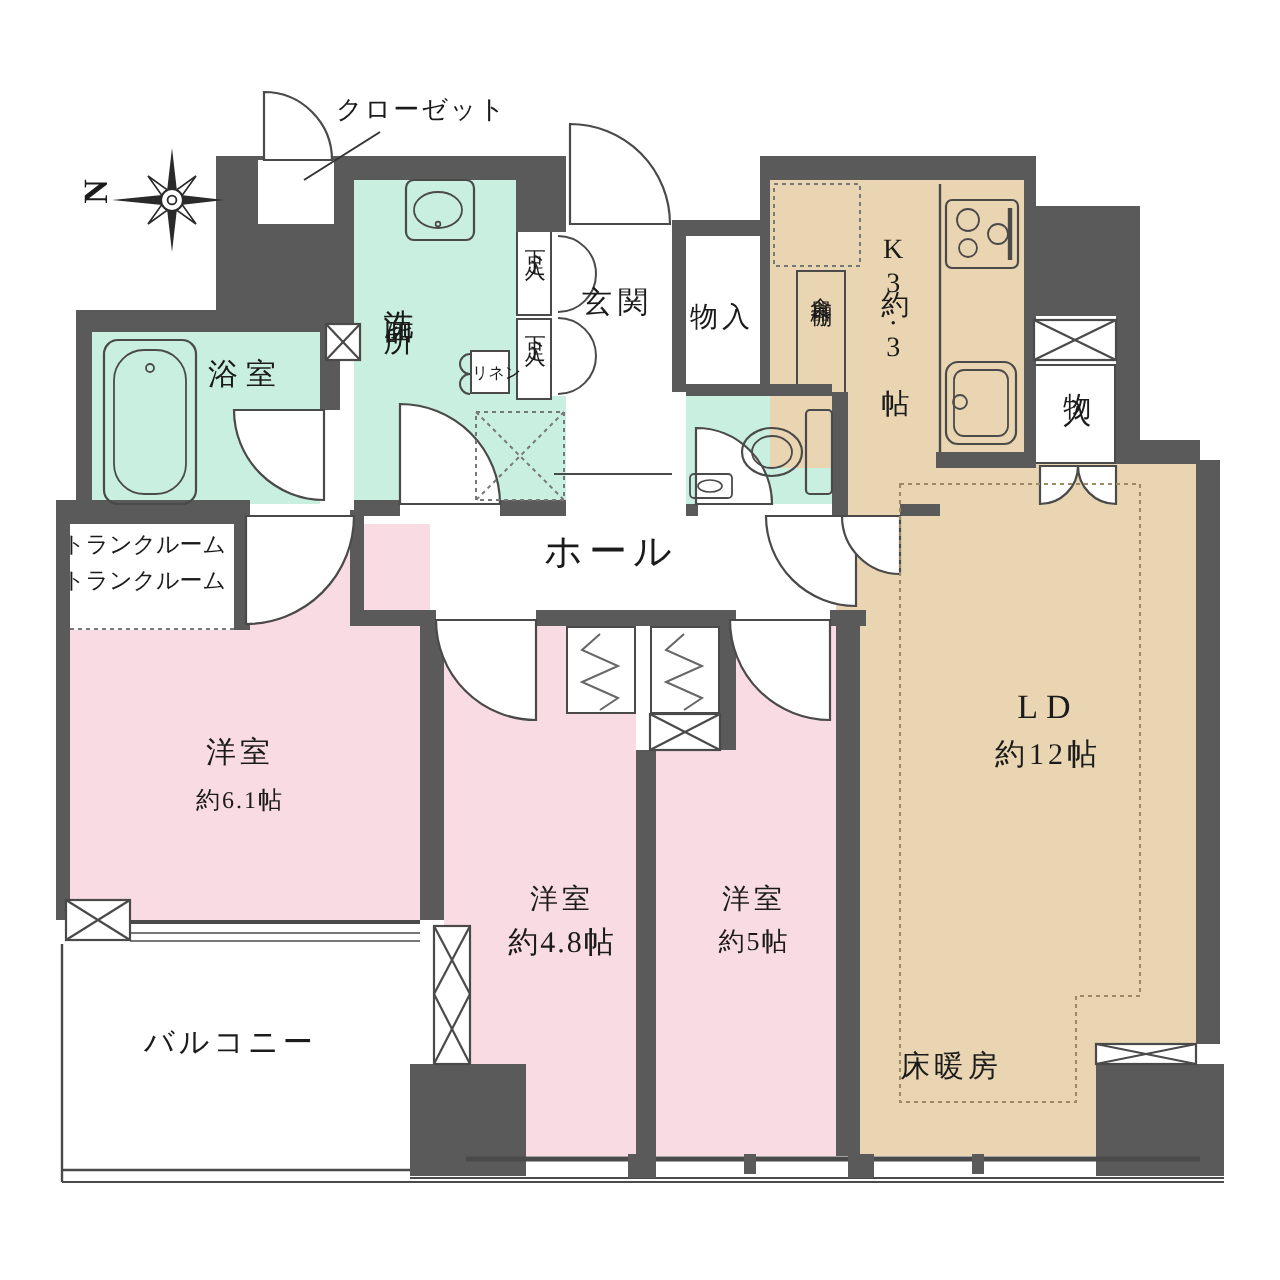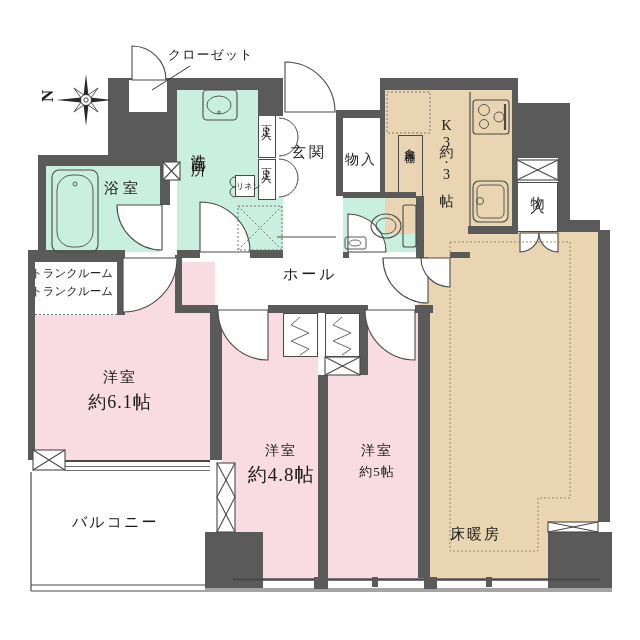--- a/index.html
+++ b/index.html
@@ -27,28 +27,28 @@
   #lbl-bath{left:104px;top:180px;font-size:15px;letter-spacing:4px;}
   #lbl-wic{left:26px;top:264px;width:92px;font-size:11.5px;line-height:1.6;}
   #lbl-genkan{left:291px;top:144px;font-size:15px;letter-spacing:3px;}
   #lbl-shoe1{left:260px;top:117px;font-size:10.5px;letter-spacing:2px;}
   #lbl-shoe2{left:260px;top:160px;font-size:10.5px;letter-spacing:2px;}
   #lbl-linen{left:236px;top:182px;font-size:8px;}
   #lbl-mono1{left:345px;top:152px;font-size:14px;letter-spacing:2px;}
   #lbl-mono2{left:529px;top:185px;font-size:14px;letter-spacing:3px;}
   #lbl-cup{left:403px;top:140px;font-size:11px;letter-spacing:2px;}
   #lbl-kitchen{left:438px;top:118px;font-size:14px;letter-spacing:1px;}
-  #lbl-hall{left:283px;top:266px;font-size:15px;letter-spacing:3px;}
+  #lbl-hall{left:272px;top:266px;font-size:19px;letter-spacing:3px;}
   #lbl-ld{left:458px;top:343px;width:132px;font-size:17px;letter-spacing:4px;line-height:1.35;}
   #lbl-ld .l2{font-size:15px;letter-spacing:2px;}
   #lbl-yuka{left:450px;top:526px;font-size:15px;letter-spacing:2px;}
   #lbl-b61{left:58px;top:366px;width:124px;font-size:15px;letter-spacing:2px;line-height:1.5;}
-  #lbl-b61 .l2{font-size:18px;letter-spacing:1px;}
+  #lbl-b61 .l2{font-size:12px;letter-spacing:1px;}
   #lbl-b48{left:230px;top:440px;width:102px;font-size:14px;letter-spacing:2px;line-height:1.5;}
-  #lbl-b48 .l2{font-size:19px;letter-spacing:1px;}
+  #lbl-b48 .l2{font-size:15px;letter-spacing:1px;}
   #lbl-b5{left:330px;top:440px;width:94px;font-size:14px;letter-spacing:2px;line-height:1.5;}
   #lbl-b5 .l2{font-size:13px;letter-spacing:1px;}
   #lbl-balc{left:72px;top:514px;font-size:15px;letter-spacing:2px;}
   #lbl-n{left:42px;top:86px;font-size:17px;font-weight:bold;transform:rotate(-90deg);}
 </style>
 </head>
 <body>
 
 <div id="plan">
 
@@ -261,19 +261,20 @@
   <div class="lbl ctr" id="lbl-wic"><span>トランクルーム</span><br><span>トランクルーム</span></div>
   <div class="lbl" id="lbl-genkan">玄関</div>
   <div class="lbl v" id="lbl-shoe1">下足入</div>
   <div class="lbl v" id="lbl-shoe2">下足入</div>
   <div class="lbl" id="lbl-linen">リネン</div>
   <div class="lbl" id="lbl-mono1">物入</div>
   <div class="lbl v" id="lbl-mono2">物入</div>
   <div class="lbl v" id="lbl-cup">食器棚</div>
   <div class="lbl v" id="lbl-kitchen">K約3.3帖</div>
   <div class="lbl" id="lbl-hall">ホール</div>
+  <div class="lbl ctr" id="lbl-ld"><span>LD</span><br><span class="l2">約12帖</span></div>
   <div class="lbl" id="lbl-yuka">床暖房</div>
   <div class="lbl ctr" id="lbl-b61"><span>洋室</span><br><span class="l2">約6.1帖</span></div>
   <div class="lbl ctr" id="lbl-b48"><span>洋室</span><br><span class="l2">約4.8帖</span></div>
   <div class="lbl ctr" id="lbl-b5"><span>洋室</span><br><span class="l2">約5帖</span></div>
   <div class="lbl" id="lbl-balc">バルコニー</div>
   <div class="lbl" id="lbl-n">N</div>
 </div>
 
 </body></html>

